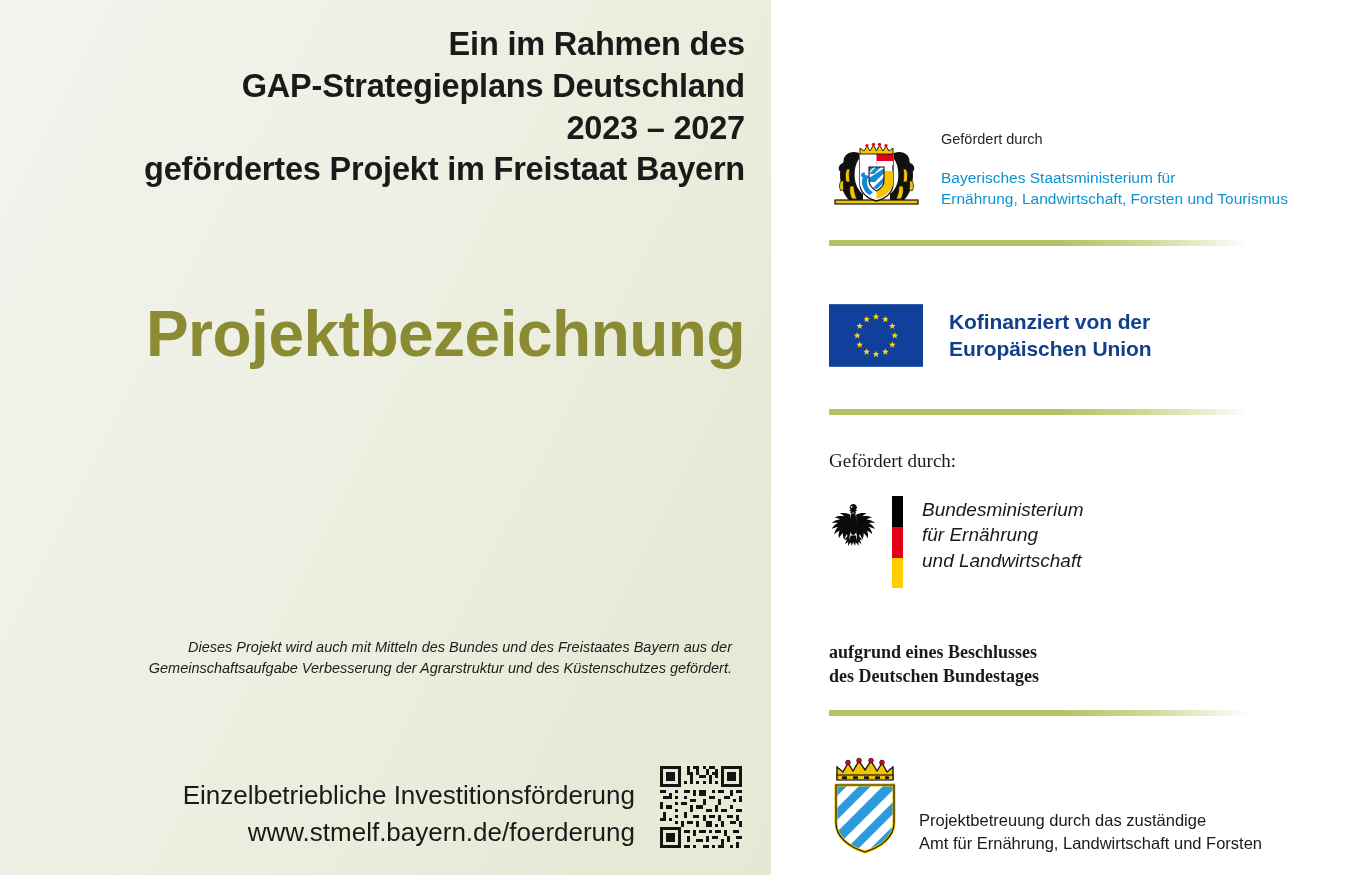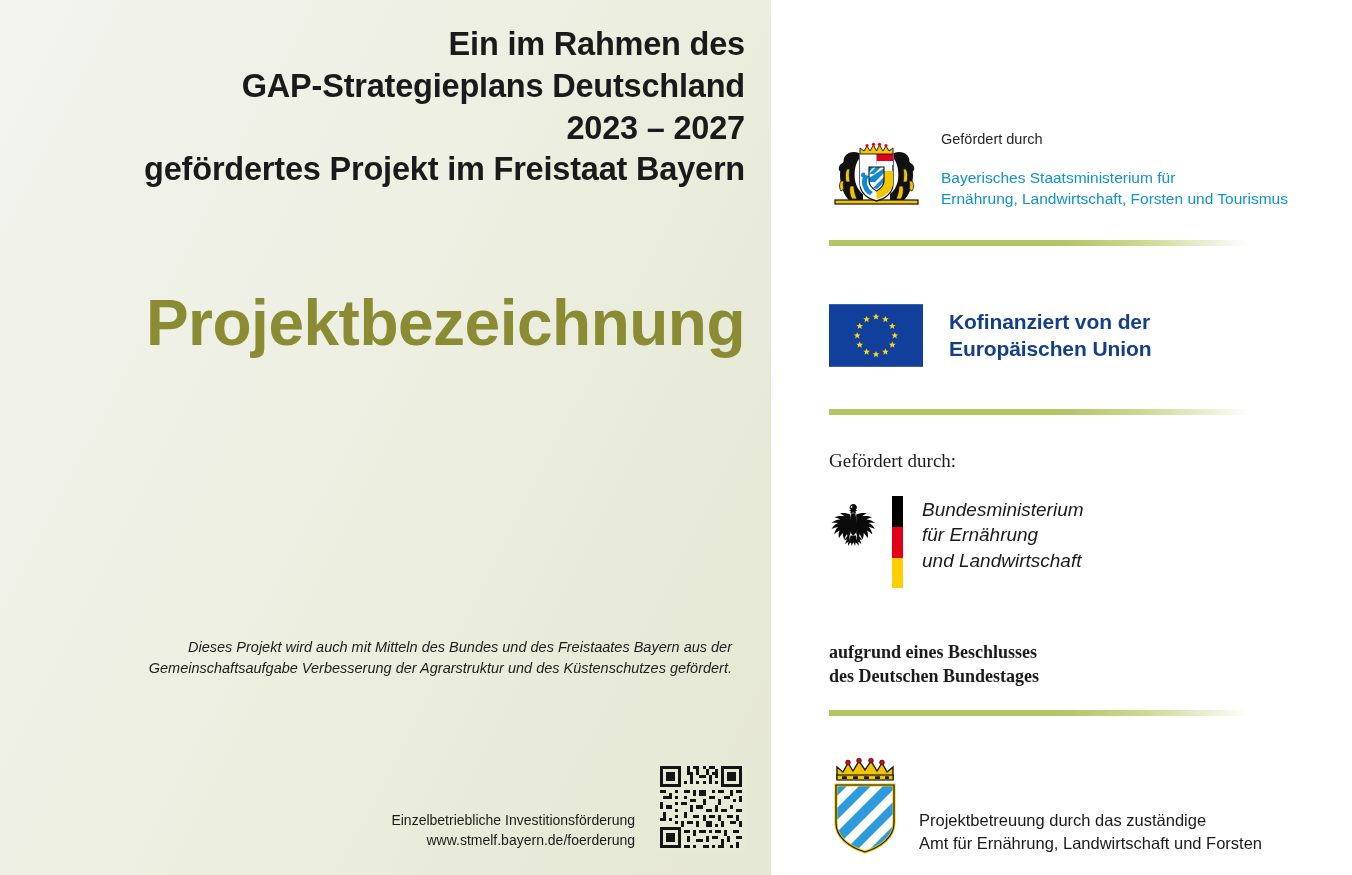--- a/index.html
+++ b/index.html
@@ -42,21 +42,21 @@
     line-height: 1.285;
     color: #1a1a1a;
     letter-spacing: -0.2px;
   }
   #headline .hl-line { display: block; white-space: nowrap; }
 
   #project-title {
     position: absolute;
     left: 0;
     right: 26px;
-    top: 291px;
+    top: 302px;
     text-align: right;
     font-size: 64px;
     font-weight: bold;
     color: #8a8b32;
     letter-spacing: -0.5px;
     line-height: 1;
   }
 
   #gak-note {
     position: absolute;
@@ -76,21 +76,21 @@
     left: 0;
     right: 26px;
     bottom: 24px;
     display: flex;
     align-items: flex-end;
     justify-content: flex-end;
     gap: 22px;
   }
   #footer-text {
     text-align: right;
-    font-size: 14px;
+    font-size: 26px;
     line-height: 1.42;
     color: #1a1a1a;
   }
   #footer-text .ft-line { display: block; white-space: nowrap; }
 
   #qr-code {
     width: 88px;
     height: 88px;
     flex: 0 0 auto;
     display: block;

